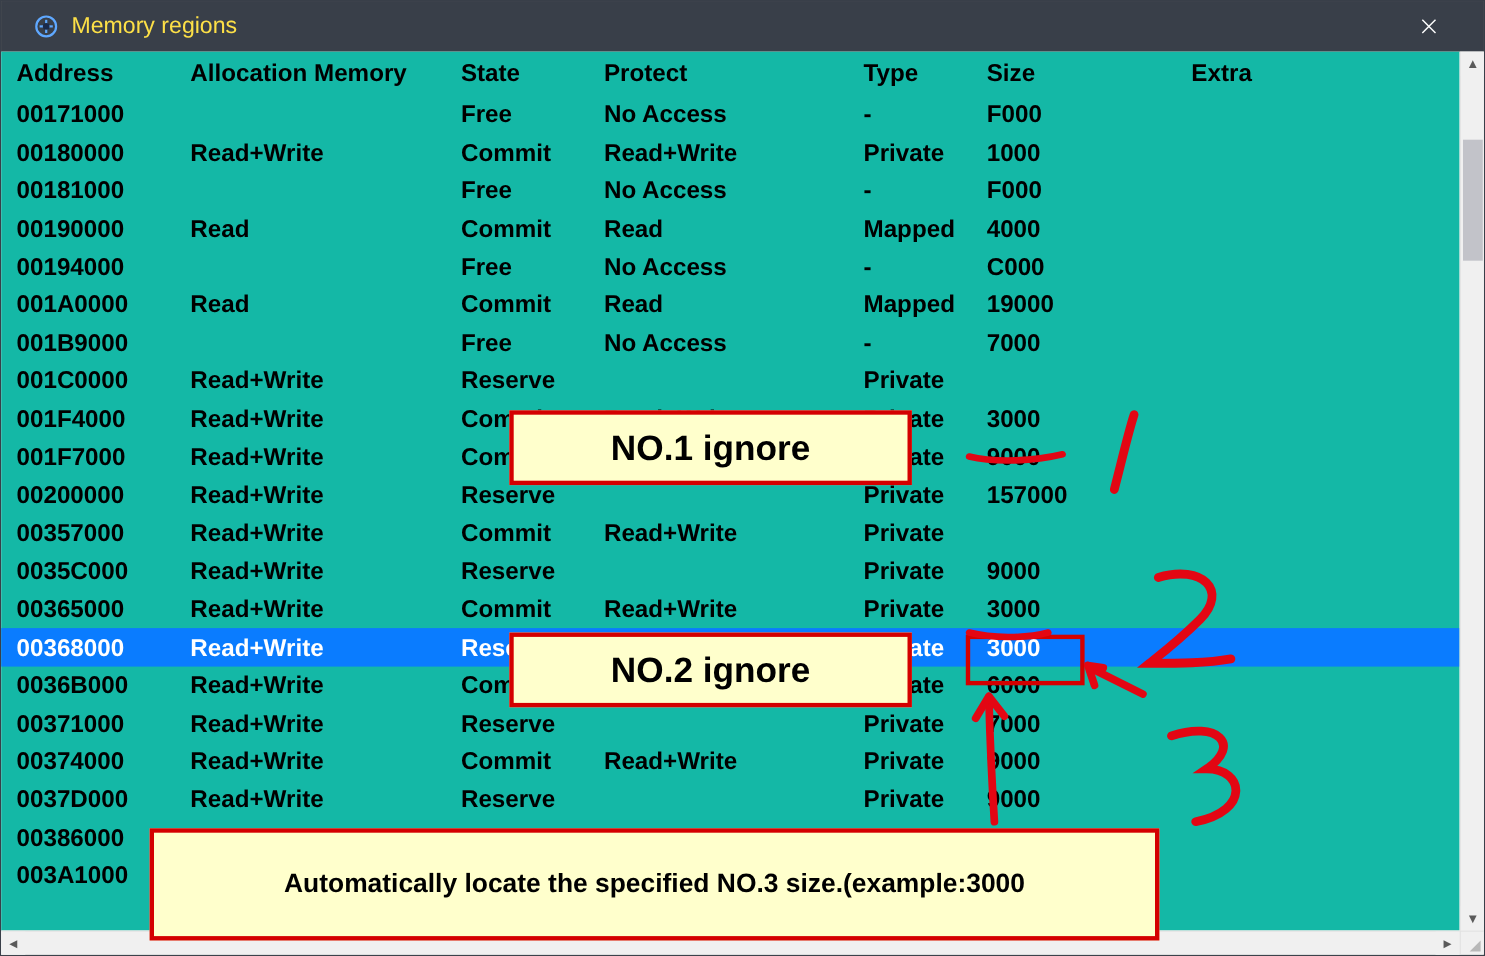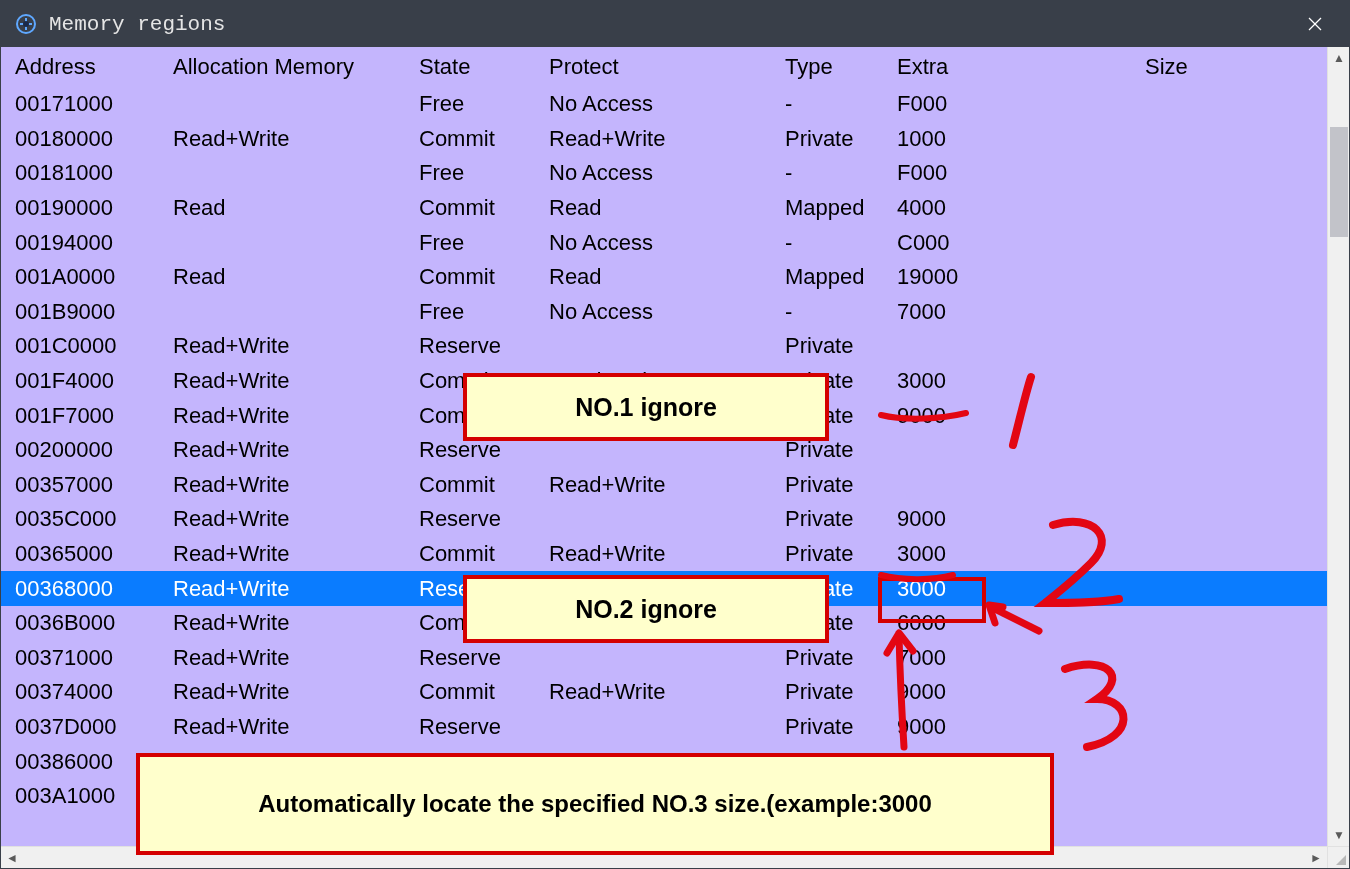--- a/index.html
+++ b/index.html
@@ -10,47 +10,47 @@
     background: #666;
     width: 1350px;
     height: 869px;
     overflow: hidden;
     position: relative;
     border: 1px solid #393f49;
   }
   .titlebar {
     height: 46px;
     background: #393f49;
-    color: #e5e5e5;
+    color: #fde047;
     display: flex;
     align-items: center;
-    padding: 0 12px;
+    padding: 0 28px;
     position: relative;
-    font-family: Liberation Mono, monospace;
   }
   .titlebar .icon {
     width: 26px; height: 26px; margin-right: 10px;
     display: flex; align-items: center; justify-content: center;
   }
   .titlebar .title { font-size: 21px; font-weight: 400; flex: 1; }
   .titlebar .close {
     width: 44px; height: 100%;
     display: flex; align-items: center; justify-content: center;
     font-size: 18px; font-weight: 300;
   }
   .client {
     position: absolute;
     top: 46px; left: 0; right: 0; bottom: 0;
     background: #fff;
   }
   .viewport {
     position: absolute;
     top: 0; left: 0; right: 22px; bottom: 22px;
     overflow: hidden;
-    background: #c4b5fd;
+    background: #14b8a6;
+    font-weight: bold;
   }
   .table { width: 100%; }
   .row {
     display: flex;
     height: 34.6px;
     align-items: center;
     white-space: nowrap;
   }
   .row.header {
     height: 40px;
@@ -108,21 +108,21 @@
   
   .annotation-box {
     position: absolute;
     background: #ffffcc;
     border: 4px solid #d40000;
     font-family: Arial, sans-serif;
     font-weight: 700;
     color: #000;
     display: flex; align-items: center; justify-content: center;
     text-align: center;
-    font-size: 25px;
+    font-size: 32px;
     z-index: 50;
   }
   .red-rect {
     position:absolute; border:4px solid #d40000; z-index:40;
   }
   .stroke { pointer-events:none; z-index:45; }
 </style>
 </head>
 <body>
 
@@ -147,22 +147,22 @@
 <div class="client">
 
   <div class="viewport">
     <div class="table" id="tbl">
       <div class="row header">
         <div class="cell c-addr">Address</div>
         <div class="cell c-alloc">Allocation Memory</div>
         <div class="cell c-state">State</div>
         <div class="cell c-prot">Protect</div>
         <div class="cell c-type">Type</div>
+        <div class="cell c-size">Size</div>
         <div class="cell c-extra">Extra</div>
-        <div class="cell c-size">Size</div>
       </div>
 
     <div class="row">
           <div class="cell c-addr">00171000</div>
           <div class="cell c-alloc"></div>
           <div class="cell c-state">Free</div>
           <div class="cell c-prot">No Access</div>
           <div class="cell c-type">-</div>
           <div class="cell c-size">F000</div>
           <div class="cell c-extra"></div>
@@ -246,20 +246,21 @@
           <div class="cell c-type">Private</div>
           <div class="cell c-size">9000</div>
           <div class="cell c-extra"></div>
         </div>
         <div class="row">
           <div class="cell c-addr">00200000</div>
           <div class="cell c-alloc">Read+Write</div>
           <div class="cell c-state">Reserve</div>
           <div class="cell c-prot"></div>
           <div class="cell c-type">Private</div>
+          <div class="cell c-size">157000</div>
           <div class="cell c-extra"></div>
         </div>
         <div class="row">
           <div class="cell c-addr">00357000</div>
           <div class="cell c-alloc">Read+Write</div>
           <div class="cell c-state">Commit</div>
           <div class="cell c-prot">Read+Write</div>
           <div class="cell c-type">Private</div>
           <div class="cell c-extra"></div>
         </div>

